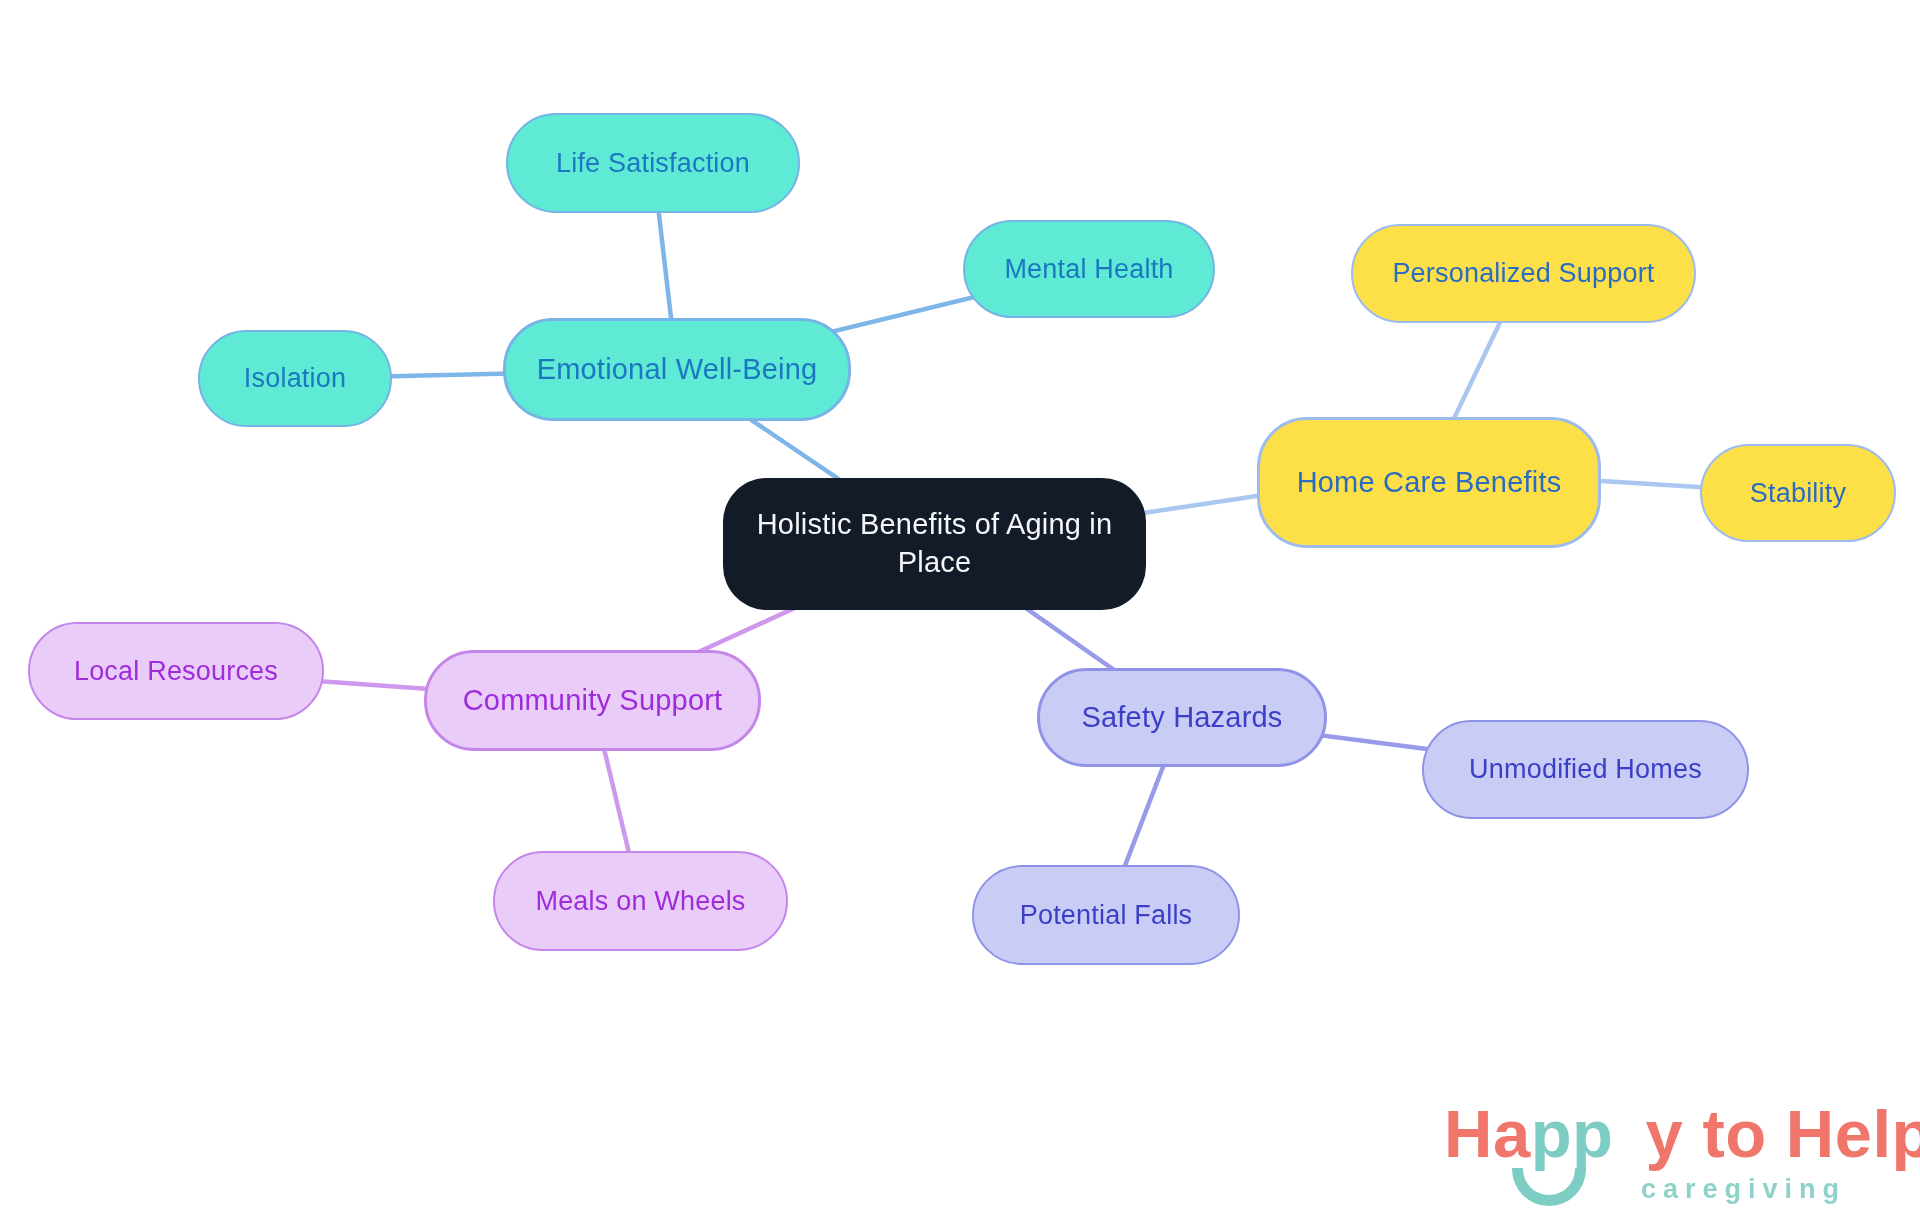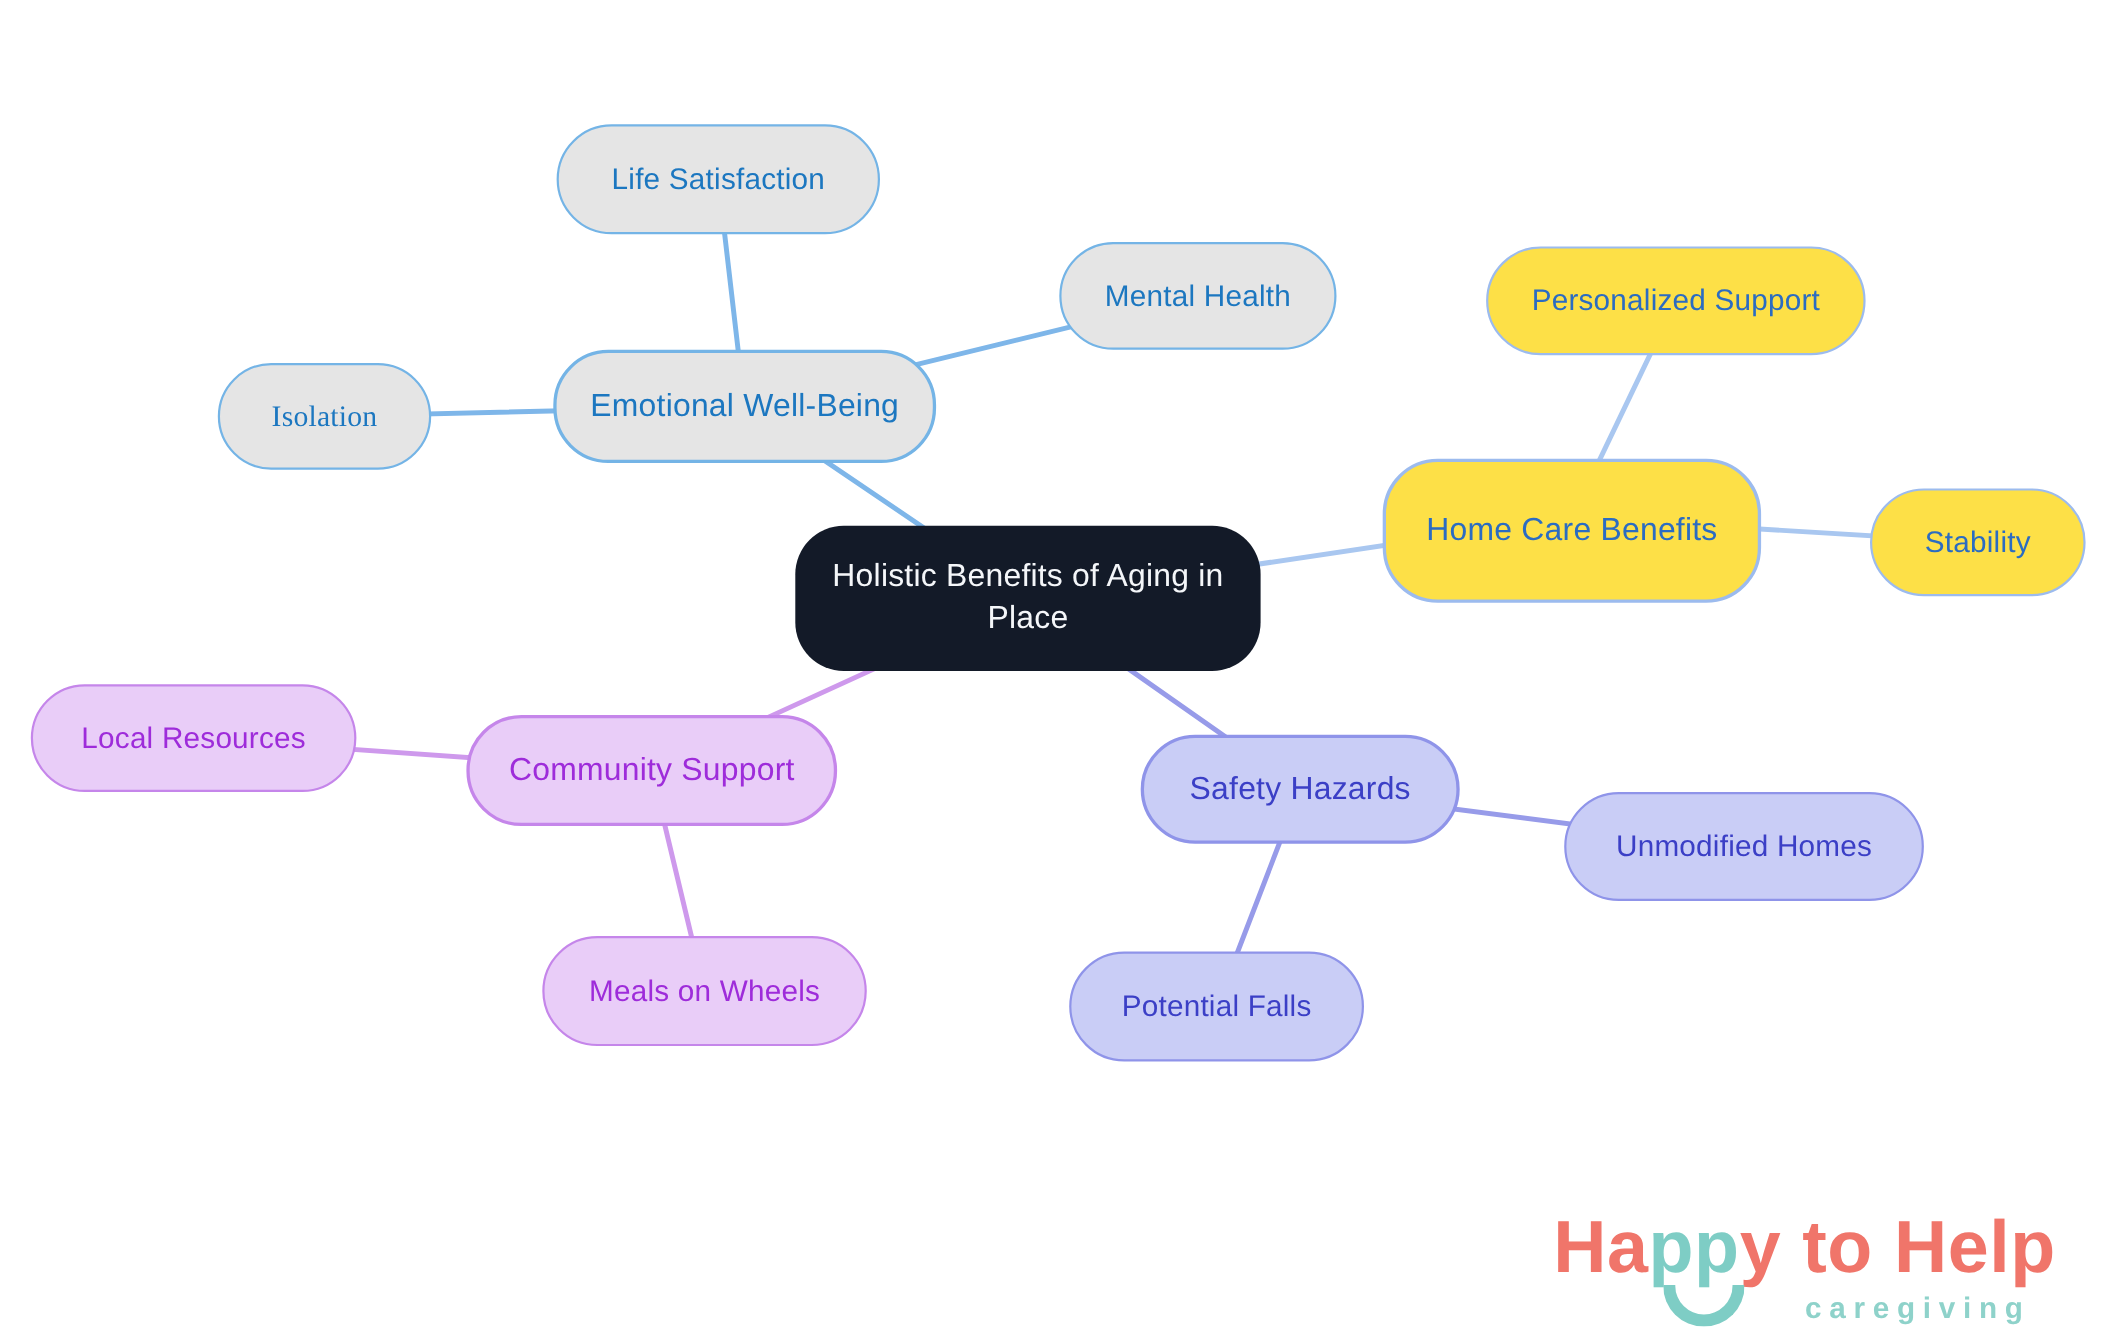--- a/index.html
+++ b/index.html
@@ -12,36 +12,36 @@
   .e0{stroke:#7eb6e9;}
   .e1{stroke:#a9c7f0;}
   .e2{stroke:#ce99ec;}
   .e3{stroke:#979be9;}
   .node{
     position:absolute;display:flex;align-items:center;justify-content:center;
     text-align:center;border-radius:50px;box-sizing:border-box;
     font-size:27px;letter-spacing:0.2px;cursor:default;
   }
   .node.parent{font-size:29px;}
-  .c0{background:#e5e5e5;border:2.5px solid #74b4e6;color:#1c77c0;}
+  .c0{background:#5eead4;border:2.5px solid #74b4e6;color:#1c77c0;}
   .c1{background:#fde047;border:2.5px solid #9cbbee;color:#2b6cc2;}
   .c2{background:#e9cdf8;border:2.5px solid #c586ea;color:#9e2cda;}
   .c3{background:#c9cdf6;border:2.5px solid #8f94e9;color:#3b3fc6;}
   .c0.parent{border-width:3px;}
   .c1.parent{border-width:3px;}
   .c2.parent{border-width:3px;}
   .c3.parent{border-width:3px;}
   .central{
     background:#131a28;color:#f4f6f9;border:none;border-radius:44px;
     font-size:29px;line-height:1.3;padding:0 20px;
   }
   
   .logo{position:absolute;left:1412px;top:1100px;width:470px;}
   .logo-word{position:relative;font-size:67px;font-weight:bold;line-height:1;letter-spacing:0.5px;white-space:nowrap;}
-  .coral{color:#f0756a;}
+  .coral{color:#f0756a;margin-left:32px;}
   .tealtxt{color:#7ecdc5;}
   .smile-icon{
     position:absolute;left:100px;top:68px;width:74px;height:38px;
     box-sizing:border-box;border:11px solid #7ecdc5;border-top:none;
     border-radius:0 0 74px 74px;
   }
   .logo-sub{
     margin-top:7px;text-align:right;padding-right:36px;
     font-size:27px;font-weight:bold;letter-spacing:7px;color:#8ed2ca;
   }
@@ -65,21 +65,21 @@
     <line class="e3" x1="934.5" y1="544" x2="1182" y2="717.5"></line>
     <line class="e3" x1="1182" y1="717.5" x2="1585.5" y2="769.5"></line>
     <line class="e3" x1="1182" y1="717.5" x2="1106" y2="915"></line>
   </svg>
 
   <div class="node central" style="left:723px;top:478px;width:423px;height:132px;">Holistic Benefits of Aging in Place</div>
 
   <div class="node parent c0" style="left:503px;top:318px;width:348px;height:103px;">Emotional Well-Being</div>
   <div class="node c0" style="left:506px;top:113px;width:294px;height:100px;">Life Satisfaction</div>
   <div class="node c0" style="left:963px;top:220px;width:252px;height:98px;">Mental Health</div>
-  <div class="node c0" style="left:198px;top:330px;width:194px;height:97px;font-family:Liberation Serif, serif;">Isolation</div>
+  <div class="node c0" style="left:198px;top:330px;width:194px;height:97px;">Isolation</div>
 
   <div class="node parent c1" style="left:1257px;top:417px;width:344px;height:131px;">Home Care Benefits</div>
   <div class="node c1" style="left:1351px;top:224px;width:345px;height:99px;">Personalized Support</div>
   <div class="node c1" style="left:1700px;top:444px;width:196px;height:98px;">Stability</div>
 
   <div class="node parent c2" style="left:424px;top:650px;width:337px;height:101px;">Community Support</div>
   <div class="node c2" style="left:28px;top:622px;width:296px;height:98px;">Local Resources</div>
   <div class="node c2" style="left:493px;top:851px;width:295px;height:100px;">Meals on Wheels</div>
 
   <div class="node c3" style="left:1422px;top:720px;width:327px;height:99px;">Unmodified Homes</div>

